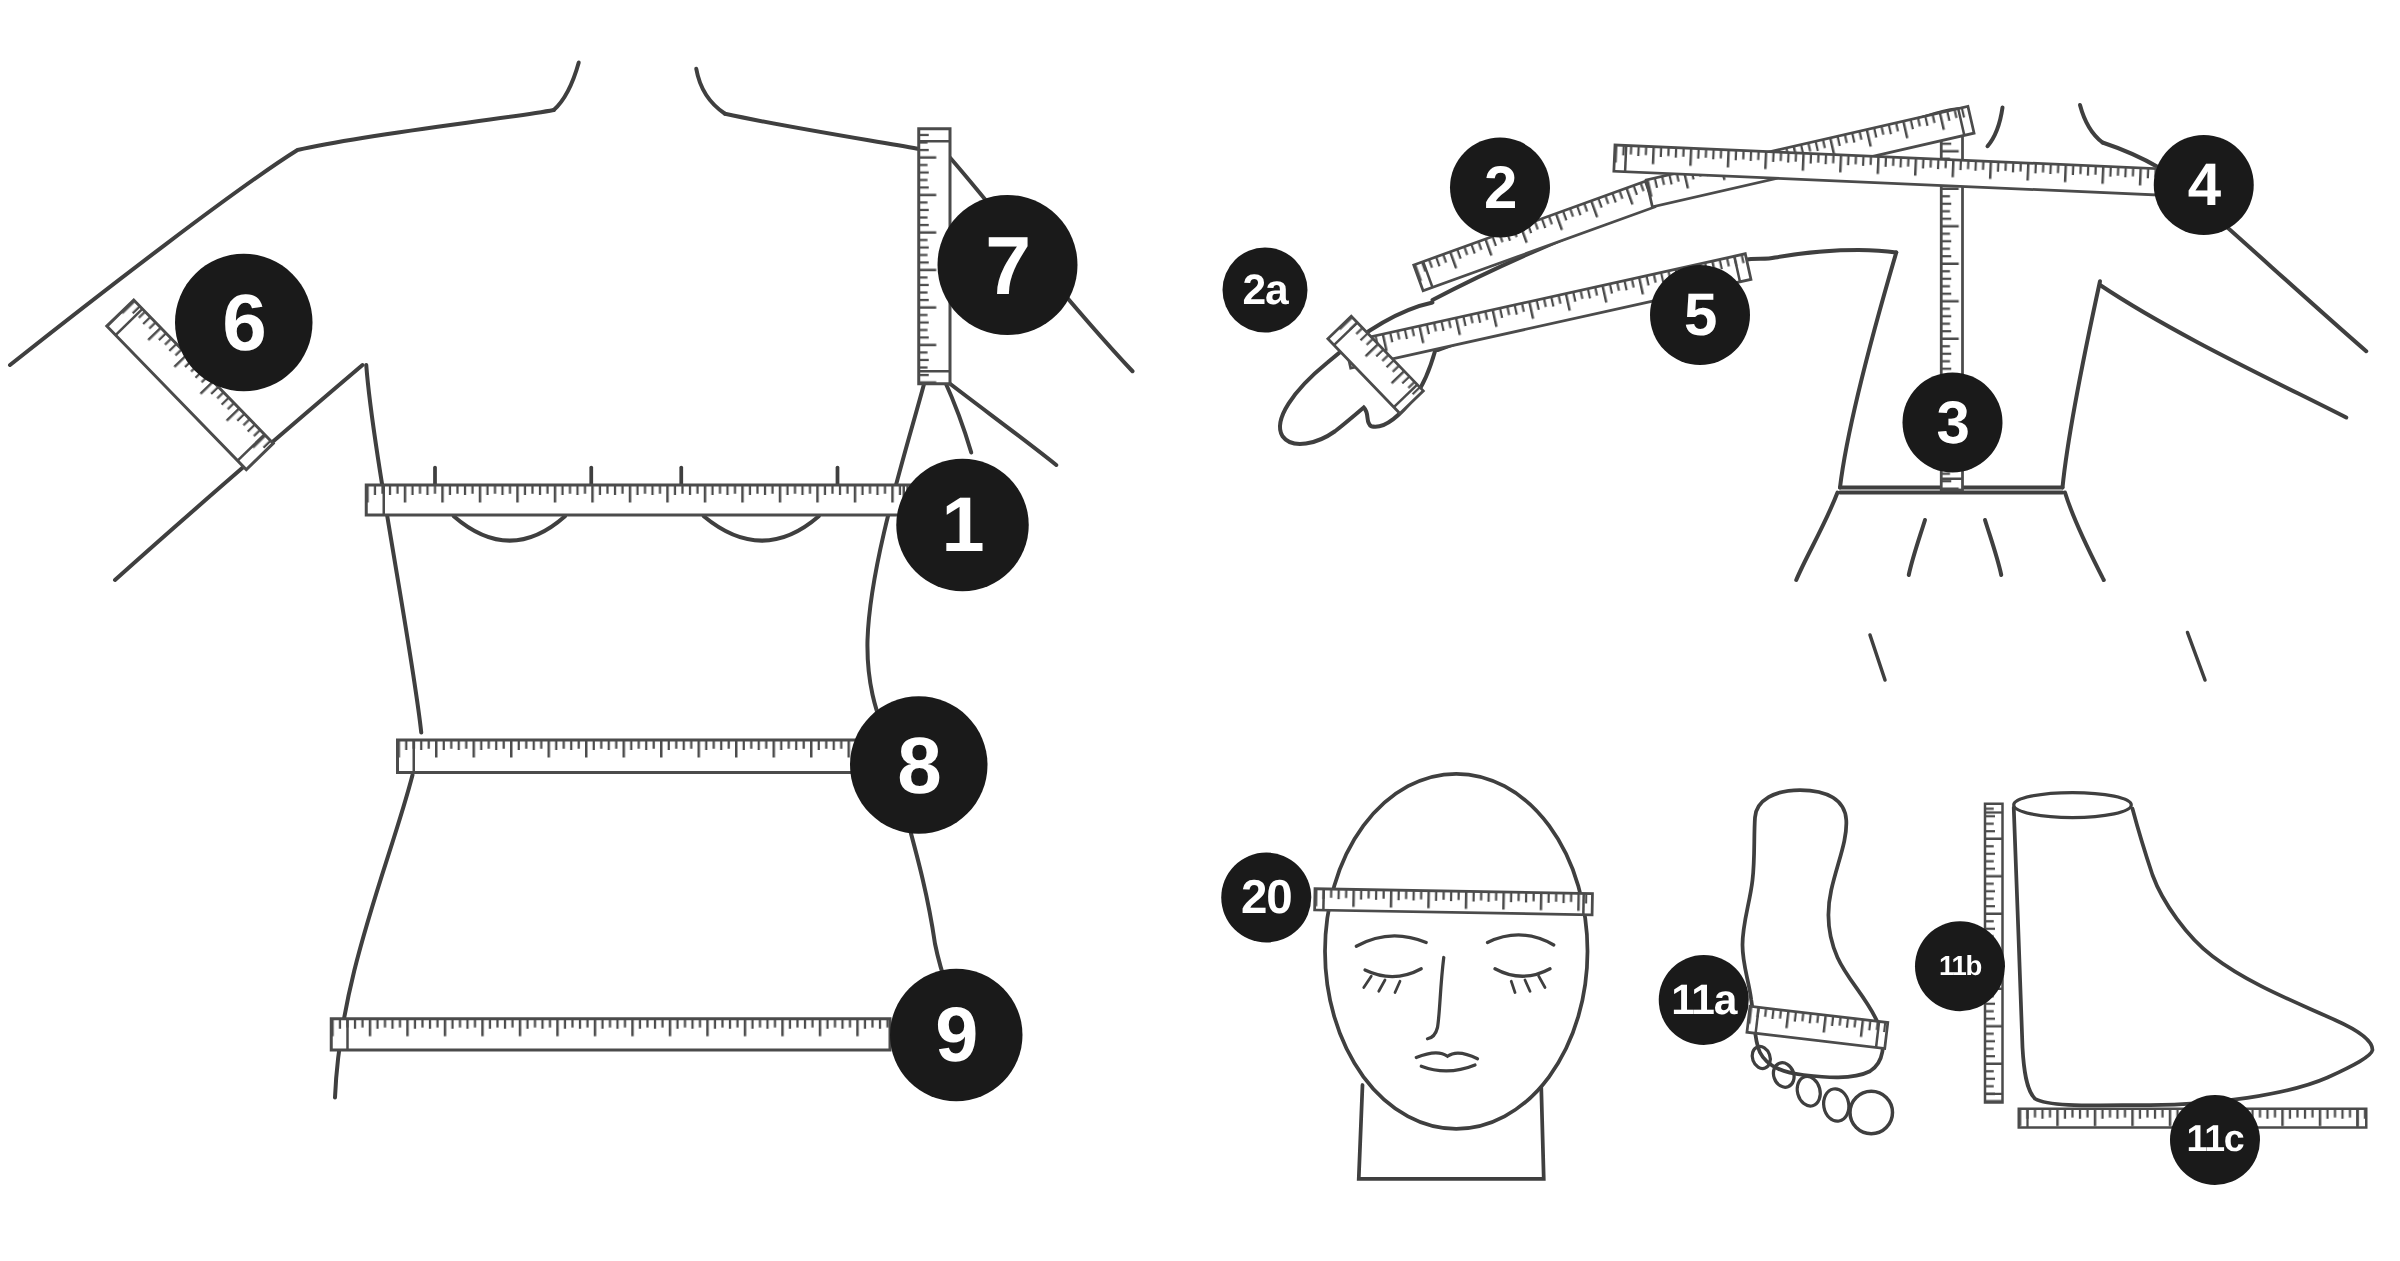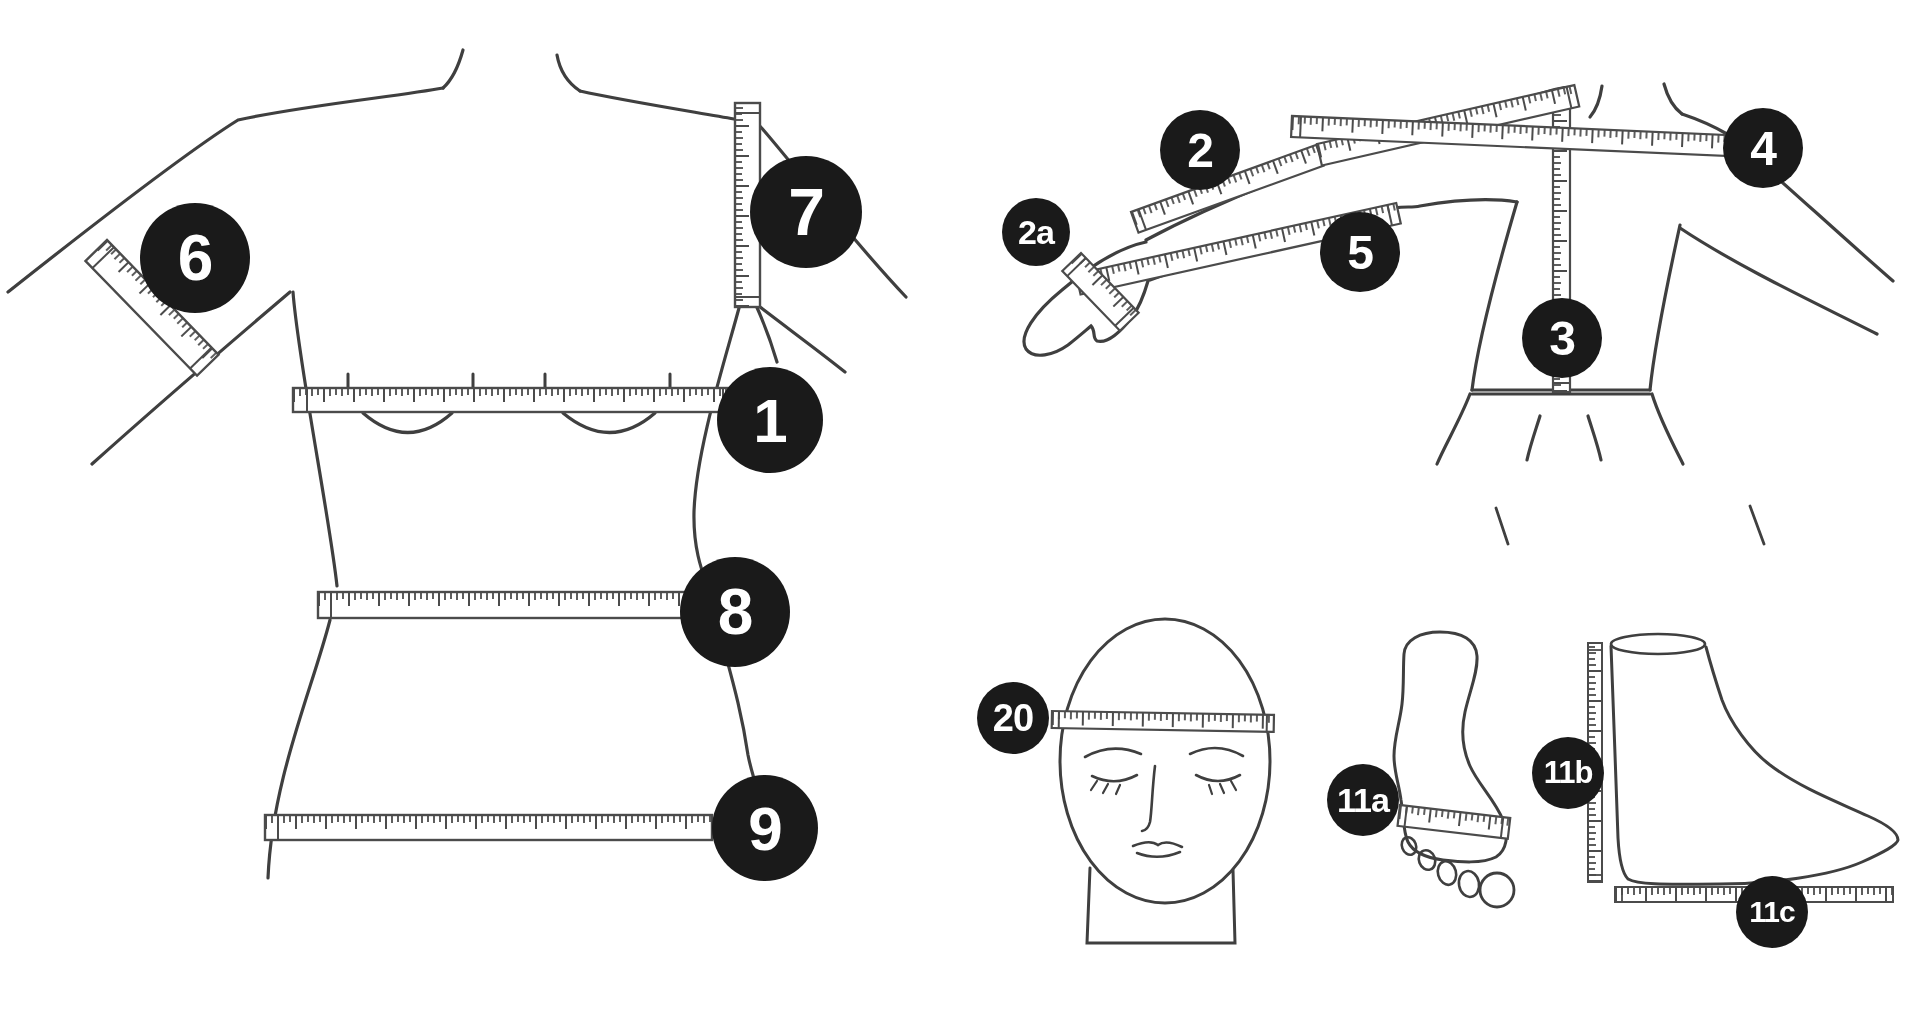--- a/index.html
+++ b/index.html
@@ -184,25 +184,25 @@
   <g transform="translate(1615,887)">
     <rect width="278" height="15" fill="#ffffff" stroke="#4b4b4b" stroke-width="2"></rect>
     <rect width="278" height="15" fill="url(#ticks)"></rect>
     <line x1="7" y1="0" x2="7" y2="15" stroke="#4b4b4b" stroke-width="1.8"></line>
     <line x1="271" y1="0" x2="271" y2="15" stroke="#4b4b4b" stroke-width="1.8"></line>
   </g>
 </svg>
 
   <div class="badge" style="left:717px;top:367px;width:106px;height:106px;font-size:62px;">1</div>
   <div class="badge" style="left:1160px;top:110px;width:80px;height:80px;font-size:48px;">2</div>
-  <div class="badge" style="left:1002px;top:198px;width:68px;height:68px;font-size:34px;">2a</div>
+  <div class="badge" style="left:978px;top:198px;width:68px;height:68px;font-size:34px;">2a</div>
   <div class="badge" style="left:1522px;top:298px;width:80px;height:80px;font-size:48px;">3</div>
   <div class="badge" style="left:1723px;top:108px;width:80px;height:80px;font-size:48px;">4</div>
   <div class="badge" style="left:1320px;top:212px;width:80px;height:80px;font-size:48px;">5</div>
   <div class="badge" style="left:140px;top:203px;width:110px;height:110px;font-size:64px;">6</div>
   <div class="badge" style="left:750px;top:156px;width:112px;height:112px;font-size:66px;">7</div>
   <div class="badge" style="left:680px;top:557px;width:110px;height:110px;font-size:64px;">8</div>
   <div class="badge" style="left:712px;top:775px;width:106px;height:106px;font-size:62px;">9</div>
   <div class="badge" style="left:977px;top:682px;width:72px;height:72px;font-size:38px;">20</div>
   <div class="badge" style="left:1327px;top:764px;width:72px;height:72px;font-size:34px;">11a</div>
-  <div class="badge" style="left:1532px;top:737px;width:72px;height:72px;font-size:31px;">11b</div>
+  <div class="badge" style="left:1532px;top:737px;width:72px;height:72px;font-size:22px;">11b</div>
   <div class="badge" style="left:1736px;top:876px;width:72px;height:72px;font-size:30px;">11c</div>
 </div>
 
 </body></html>

